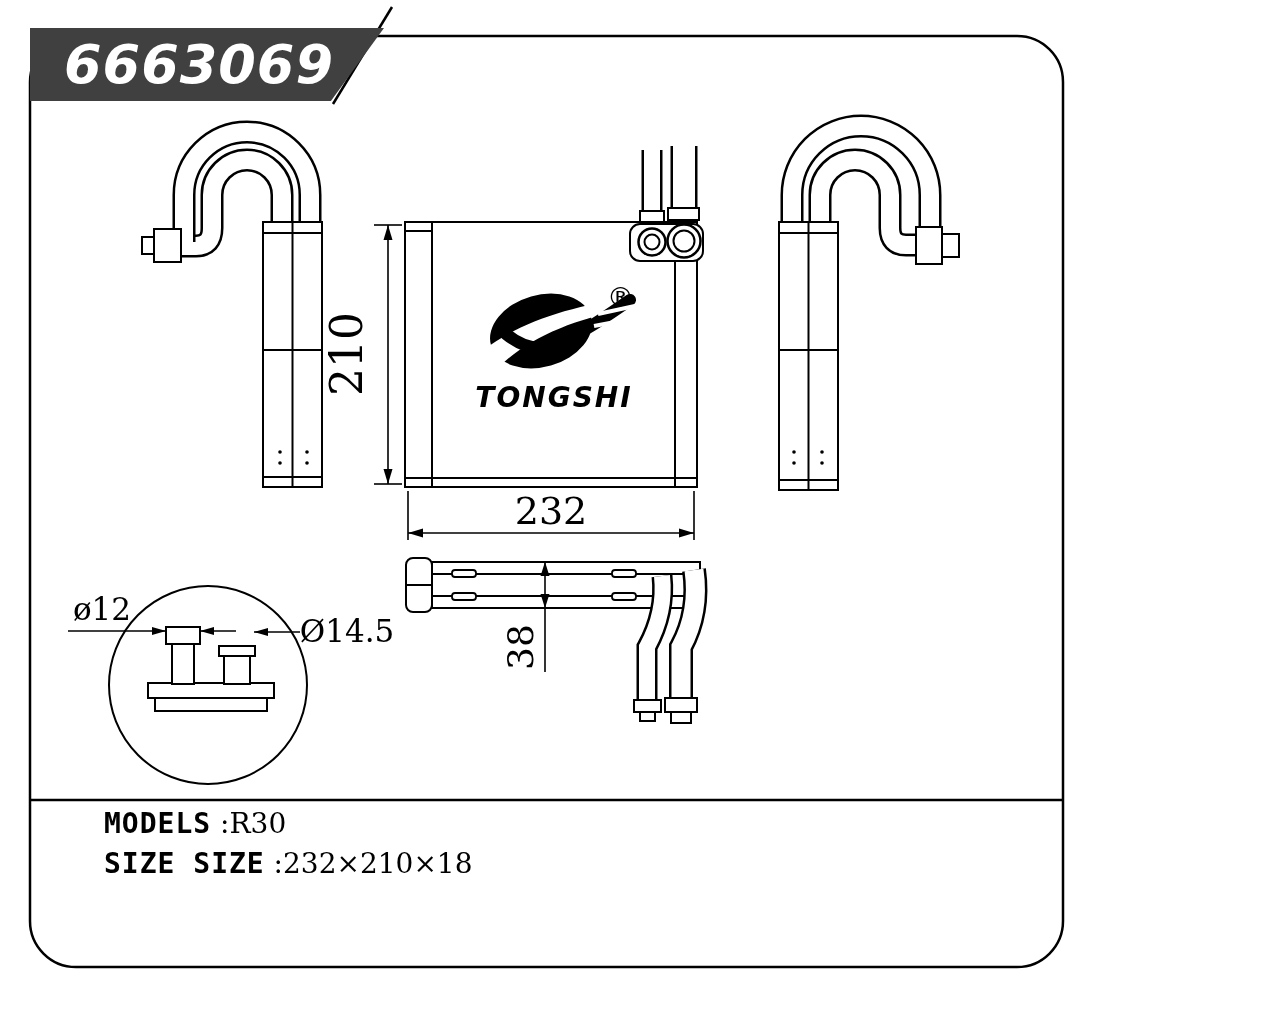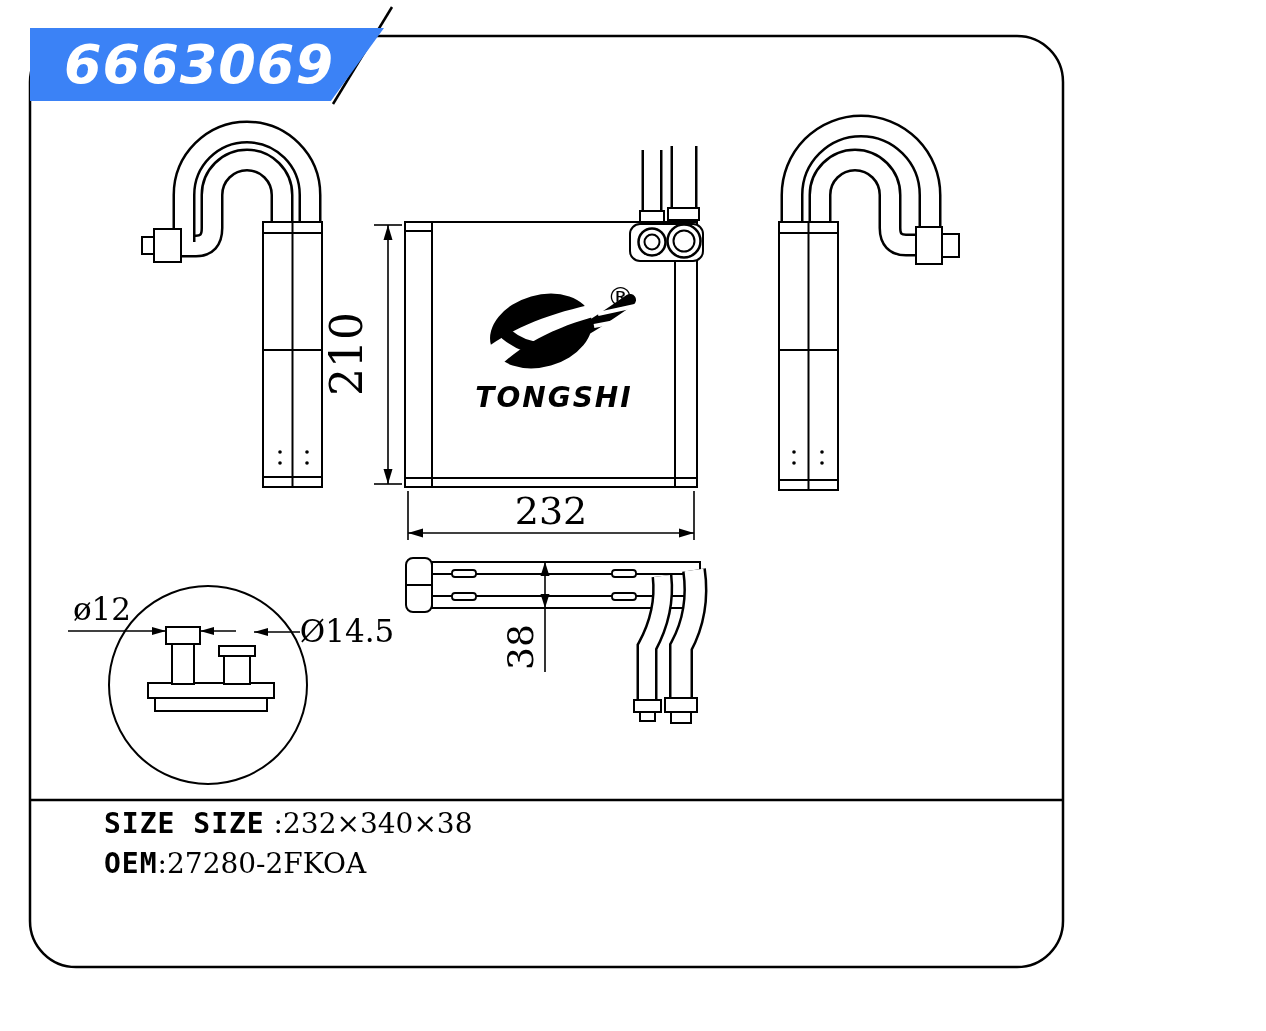--- a/index.html
+++ b/index.html
@@ -1,19 +1,19 @@
 <!DOCTYPE html>
 <html><head>
 <meta charset="utf-8">
 <style>
   html,body{margin:0;padding:0;background:#fff;}
   .page{position:relative;width:1266px;height:1031px;background:#fff;overflow:hidden;color:#000;
         font-family:"DejaVu Sans",sans-serif;}
   .page svg{position:absolute;left:0;top:0;}
-  .banner{position:absolute;left:30px;top:28px;width:354px;height:73px;background:#3b82f6;
+  .banner{position:absolute;left:30px;top:28px;width:354px;height:73px;background:#404040;
     clip-path:polygon(0 0,100% 0,85% 100%,0 100%);
     display:flex;align-items:center;box-sizing:border-box;padding-left:34px;}
   .banner span{color:#fff;font-family:"DejaVu Sans",sans-serif;font-weight:bold;font-style:italic;
     font-size:54px;letter-spacing:1px;}
   .specs{position:absolute;left:104px;top:804px;}
   .spec-line{white-space:pre;font-size:28px;line-height:40px;}
   .spec-label{font-family:"DejaVu Sans Mono",monospace;font-weight:bold;letter-spacing:1px;}
   .spec-value{font-family:"DejaVu Serif",serif;}
 </style>
 </head>
@@ -203,17 +203,17 @@
         <text x="347" y="642" text-anchor="middle" font-family="DejaVu Serif, serif" font-size="31" fill="#000" stroke="none">Ø14.5</text>
       </g>
     </g>
   </svg>
 
   <div class="banner">
     <span>6663069</span>
   </div>
 
   <div class="specs">
-    <div class="spec-line"><span class="spec-label">SIZE SIZE</span><span class="spec-value"> :232×340×38</span></div>
-    <div class="spec-line"><span class="spec-label">OEM</span><span class="spec-value">:27280-2FKOA</span></div>
+    <div class="spec-line"><span class="spec-label">MODELS</span><span class="spec-value"> :R30</span></div>
+    <div class="spec-line"><span class="spec-label">SIZE SIZE</span><span class="spec-value"> :232×210×18</span></div>
   </div>
 
 </div>
 
 </body></html>

